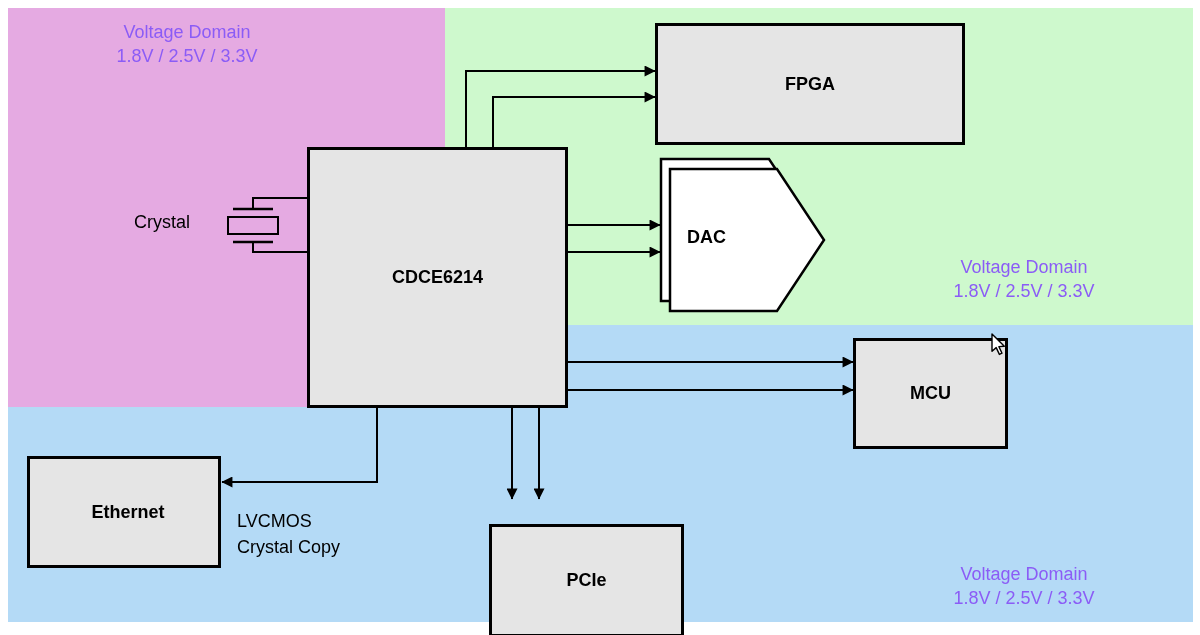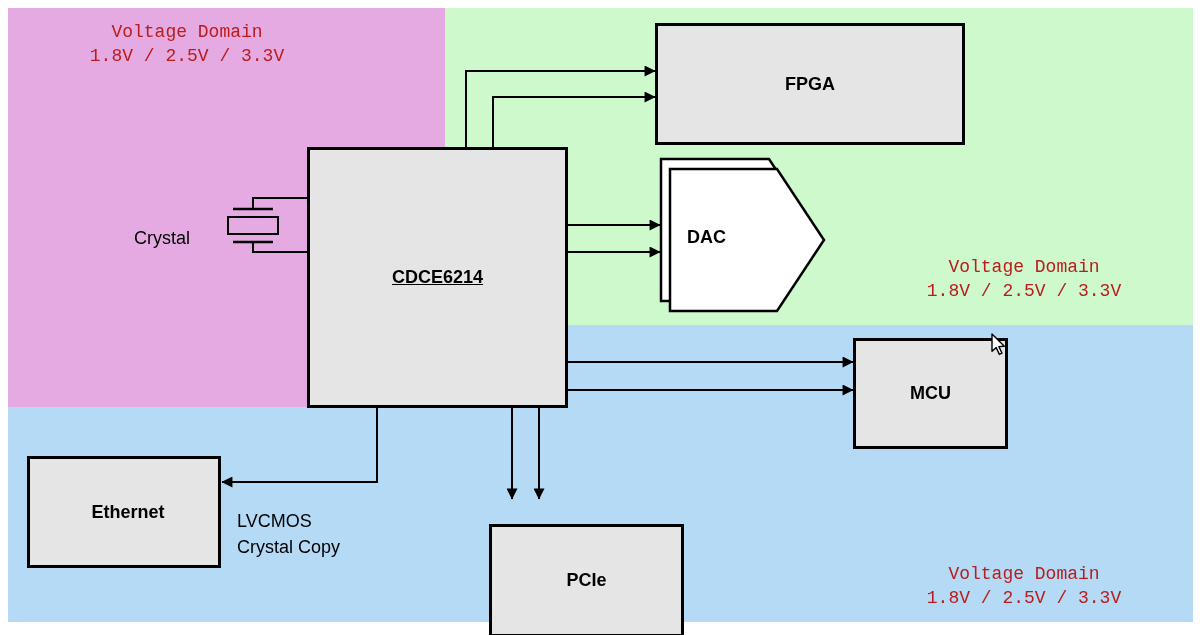--- a/index.html
+++ b/index.html
@@ -5,42 +5,42 @@
   html,body{margin:0;padding:0;background:#ffffff;}
   .stage{
     position:relative;width:1200px;height:635px;background:#ffffff;overflow:hidden;
     font-family:"Liberation Sans","DejaVu Sans",sans-serif;color:#000;
   }
   .region{position:absolute;}
   .region-pink{left:8px;top:8px;width:437px;height:399px;z-index:1;}
   .region-green{left:445px;top:8px;width:748px;height:317px;z-index:1;}
   .region-blue{left:8px;top:325px;width:1185px;height:297px;z-index:0;}
   .domain-label{
-    position:absolute;z-index:5;text-align:center;font-size:18px;line-height:24px;color:#b91c1c;font-family:Liberation Mono, monospace;
+    position:absolute;z-index:5;text-align:center;font-size:18px;line-height:24px;color:#8b5cf6;
   }
   .domain-label span{display:block;}
   .label-pink{left:37px;top:20px;width:300px;}
   .label-green{left:874px;top:255px;width:300px;}
   .label-blue{left:874px;top:562px;width:300px;}
   .block{
     position:absolute;z-index:3;background:#e5e5e5;border:3px solid #000;box-sizing:border-box;
     display:flex;align-items:center;justify-content:center;
     font-weight:bold;font-size:18px;
   }
-  .block-cdce{left:307px;top:147px;width:261px;height:261px;text-decoration:underline;}
+  .block-cdce{left:307px;top:147px;width:261px;height:261px;}
   .block-fpga{left:655px;top:23px;width:310px;height:122px;}
   .block-mcu{left:853px;top:338px;width:155px;height:111px;}
   .block-ethernet{left:27px;top:456px;width:194px;height:112px;padding-left:8px;}
   .block-pcie{left:489px;top:524px;width:195px;height:113px;}
   .dac-label{
     position:absolute;z-index:5;left:687px;top:227px;width:100px;text-align:left;
     font-weight:bold;font-size:18px;
   }
   .crystal-label{
-    position:absolute;z-index:5;left:102px;top:212px;width:120px;text-align:center;font-size:18px;margin-top:16px;
+    position:absolute;z-index:5;left:102px;top:212px;width:120px;text-align:center;font-size:18px;
   }
   .lvcmos-label{
     position:absolute;z-index:5;left:237px;top:508px;width:180px;text-align:left;
     font-size:18px;line-height:26px;
   }
   .lvcmos-label span{display:block;}
   svg.overlay{position:absolute;left:0;top:0;z-index:4;pointer-events:none;}
 </style>
 </head>
 <body>

